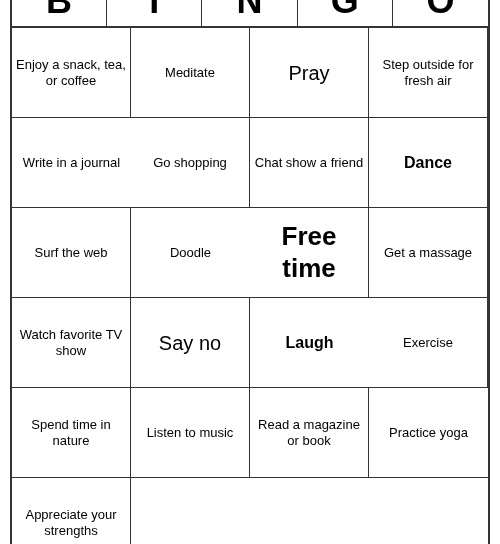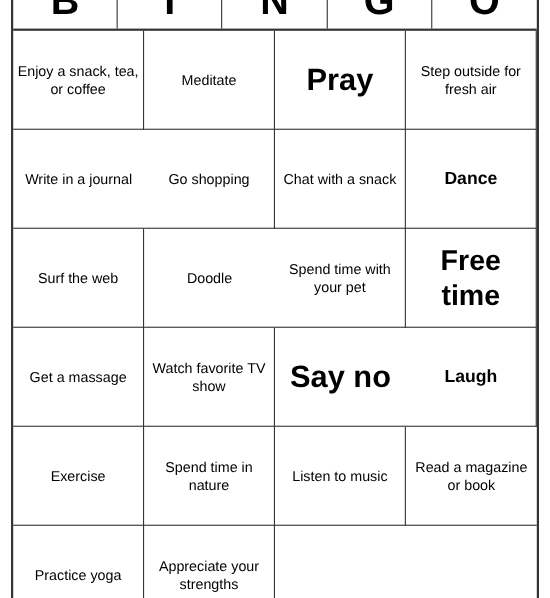--- a/index.html
+++ b/index.html
@@ -52,22 +52,22 @@
       border-right: none;
     }
     .bingo-cell:nth-child(n+21) {
       border-bottom: none;
     }
     .bingo-cell.large-text {
       font-size: 16px;
       font-weight: bold;
     }
     .bingo-cell.xl-text {
-      font-size: 28px;
-      font-weight: bold;
+      font-size: 20px;
+      font-weight: normal;
     }
     .bingo-cell.free-space {
       font-size: 26px;
       font-weight: bold;
     }
   </style>
 </head>
 <body>
 
 <div class="bingo-card">
@@ -78,25 +78,24 @@
       <div class="bingo-header-cell">G</div>
       <div class="bingo-header-cell">O</div>
     </div>
   <div class="bingo-grid">
   <div class="bingo-cell">Enjoy a snack, tea, or coffee</div>
       <div class="bingo-cell">Meditate</div>
       <div class="bingo-cell xl-text">Pray</div>
       <div class="bingo-cell">Step outside for fresh air</div>
       <div class="bingo-cell">Write in a journal</div>
       <div class="bingo-cell">Go shopping</div>
-      <div class="bingo-cell">Chat with a snack</div>
+      <div class="bingo-cell">Chat show a friend</div>
       <div class="bingo-cell large-text">Dance</div>
       <div class="bingo-cell">Surf the web</div>
       <div class="bingo-cell">Doodle</div>
-      <div class="bingo-cell">Spend time with your pet</div>
       <div class="bingo-cell free-space">Free time</div>
       <div class="bingo-cell">Get a massage</div>
       <div class="bingo-cell">Watch favorite TV show</div>
       <div class="bingo-cell xl-text">Say no</div>
       <div class="bingo-cell large-text">Laugh</div>
       <div class="bingo-cell">Exercise</div>
       <div class="bingo-cell">Spend time in nature</div>
       <div class="bingo-cell">Listen to music</div>
       <div class="bingo-cell">Read a magazine or book</div>
       <div class="bingo-cell">Practice yoga</div>

